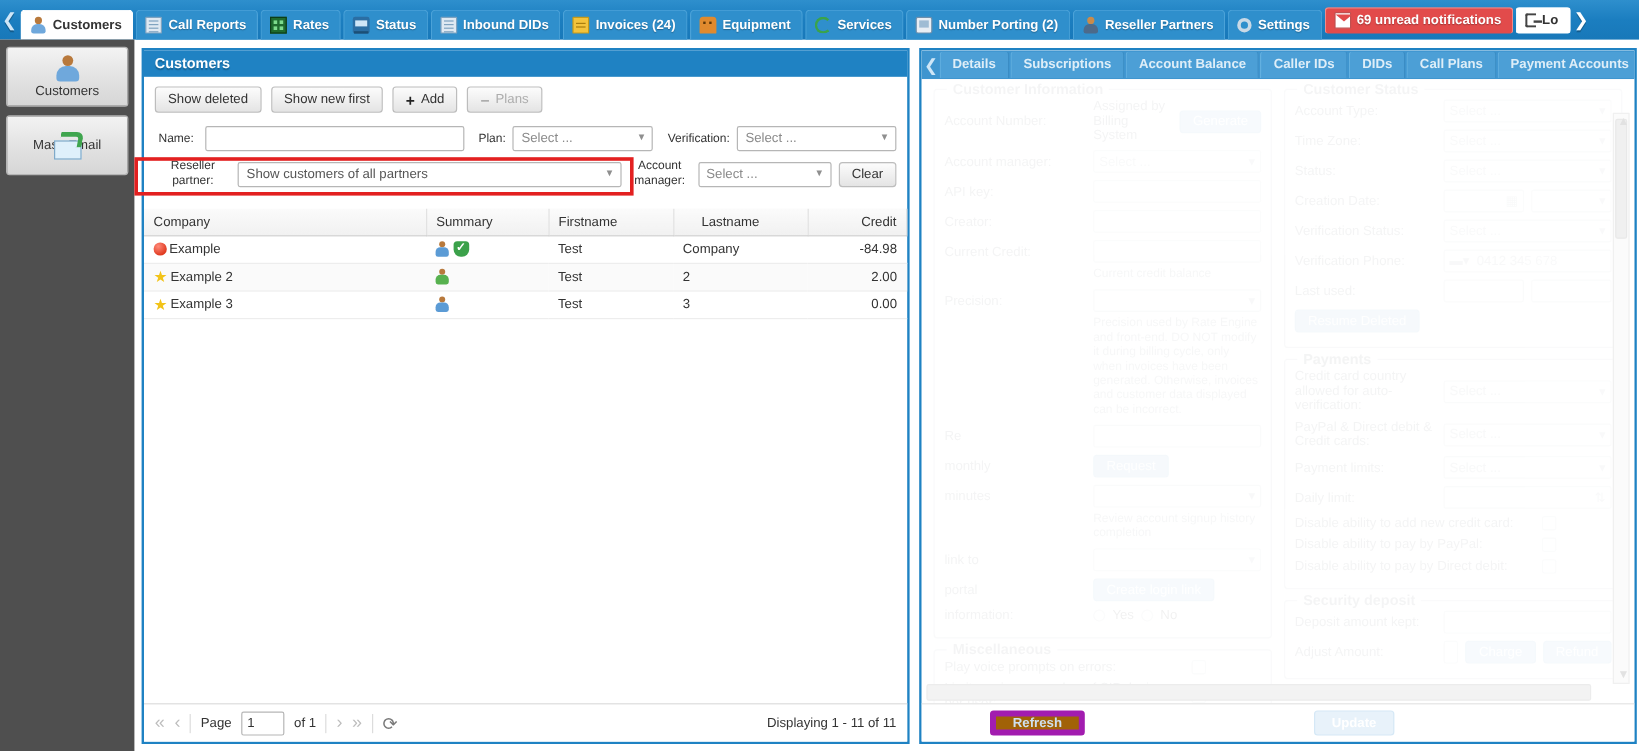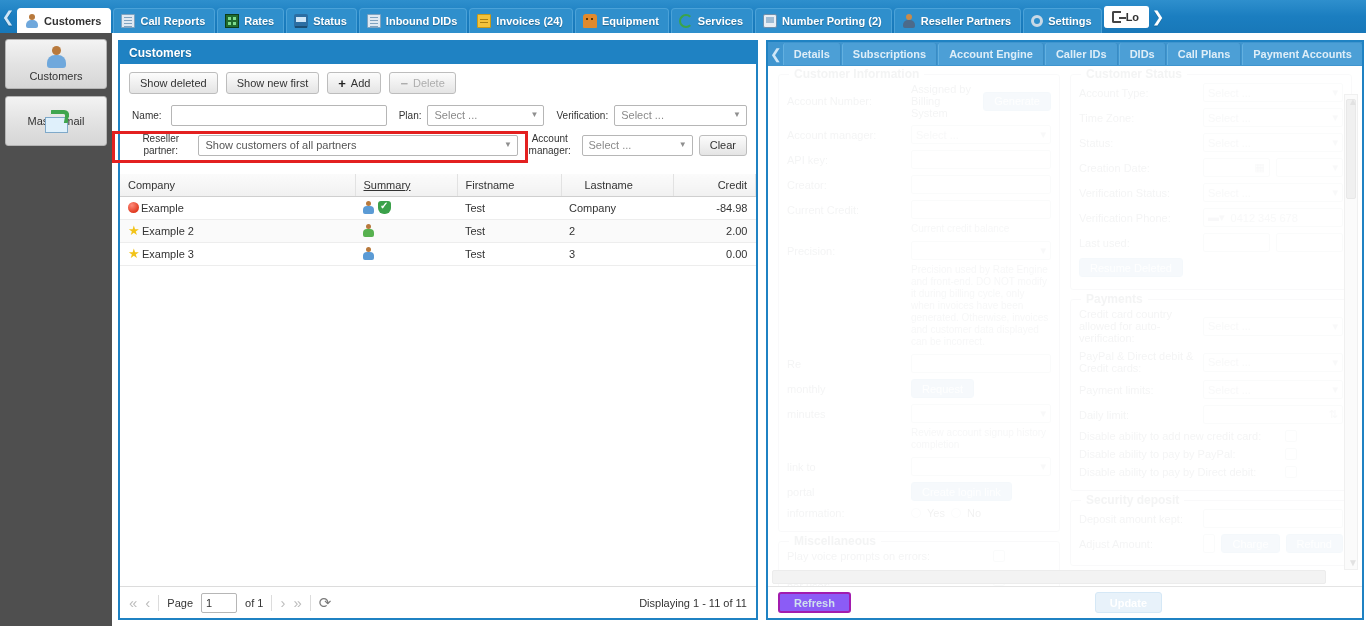--- a/index.html
+++ b/index.html
@@ -229,21 +229,21 @@
   .two-col { display:flex; gap: 10px; }
   .col { flex:1; }
   .radio { width:10px;height:10px;border:1px solid #b9c0c6;border-radius:50%;display:inline-block;}
   #rp-footer {
     position:absolute; left:0; right:0; bottom:0; height: 32px;
     border-top:1px solid #e4e4e4; background:#fff; display:flex; align-items:center;
     padding: 0 10px;
   }
   .rp-fbtn { height:21px; padding:0 14px; border-radius:3px; font-size:11px; font-weight:bold;
              display:flex; align-items:center; }
-  .rp-fbtn.refresh { background:#8b5cf6; border:2px solid #a21caf; color:#cfe0ee; }
+  .rp-fbtn.refresh { background:#a16207; border:5px solid #a21caf; color:#cfe0ee;margin-left:47px; }
   .rp-fbtn.update { background:#e8f2fa; border:1px solid #d5e8f6; color:#ffffff; margin-left:auto; margin-right:190px; }
   
   #rp-hscroll { position:absolute; left:4px; right:36px; bottom:34px; height:14px; background:#f3f3f3; border:1px solid #ececec; border-radius:2px;}
   #rp-vscroll { position:absolute; right:4px; top:28px; bottom:48px; width:14px; background:#fbfbfb; border:1px solid #f0f0f0; }
   #rp-vthumb { position:absolute; left:1px; top:4px; width:10px; height:100px; background:#f0f0f0; border:1px solid #e8e8e8; border-radius:2px; }
   .sc-arrow { position:absolute; color:#e2e2e2; font-size:10px; left:3px; }
 </style>
 </head>
 <body>
 
@@ -291,20 +291,24 @@
       </div>
       <div class="navtab">
         <span class="ico ico-reseller"></span>
         <span>Reseller Partners</span>
       </div>
       <div class="navtab">
         <span class="ico ico-gear"></span>
         <span>Settings</span>
       </div>
 
+      <div class="navtab notif">
+        <span class="ico ico-mail"></span>
+        <span>69 unread notifications</span>
+      </div>
       <div class="navtab logout">
         <span class="ico ico-logout"></span>
         <span>Lo</span>
       </div>
     </div>
     <div class="nav-arrow right">❯</div>
   </div>
 
   <div id="sidebar">
     <div class="side-btn">
@@ -326,21 +330,21 @@
       </div>
       <div class="tb-btn">
         <span>Show new first</span>
       </div>
       <div class="tb-btn">
         <span class="plus">+</span>
         <span>Add</span>
       </div>
       <div class="tb-btn disabled">
         <span class="minus">−</span>
-        <span>Delete</span>
+        <span>Plans</span>
       </div>
     </div>
 
     <div class="filters">
       <div class="frow">
         <span class="flabel" style="width:36px;">Name:</span>
         <input class="tinput" style="width: 218px;" value="">
         <span class="flabel" style="margin-left:6px;">Plan:</span>
         <div class="tselect" style="width:118px;">
           <span>Select ...</span>
@@ -374,21 +378,21 @@
           <span>Clear</span>
         </div>
       </div>
     </div>
 
     <div id="grid">
       <table class="gridtbl">
         <thead>
           <tr>
             <th style="width:235px;">Company</th>
-            <th style="width:102px;text-decoration:underline;">Summary</th>
+            <th style="width:102px;">Summary</th>
             <th style="width:104px;">Firstname</th>
             <th style="width:112px;padding-left:23px;">Lastname</th>
             <th class="num">Credit</th>
           </tr>
         </thead>
         <tbody>
           <tr>
             <td>
               <span class="cellflex">
                 <span class="dot-red"></span>
@@ -457,21 +461,21 @@
     </div>
   </div>
 
   <div id="redbox"></div>
 
   <div id="rightpanel">
     <div id="rp-tabs">
       <span class="rp-arrow">❮</span>
       <div class="rp-tab">Details</div>
       <div class="rp-tab">Subscriptions</div>
-      <div class="rp-tab">Account Engine</div>
+      <div class="rp-tab">Account Balance</div>
       <div class="rp-tab">Caller IDs</div>
       <div class="rp-tab">DIDs</div>
       <div class="rp-tab">Call Plans</div>
       <div class="rp-tab">Payment Accounts</div>
 
     </div>
 
     <div id="rp-body">
       <div id="rp-content">
         <div class="two-col">

